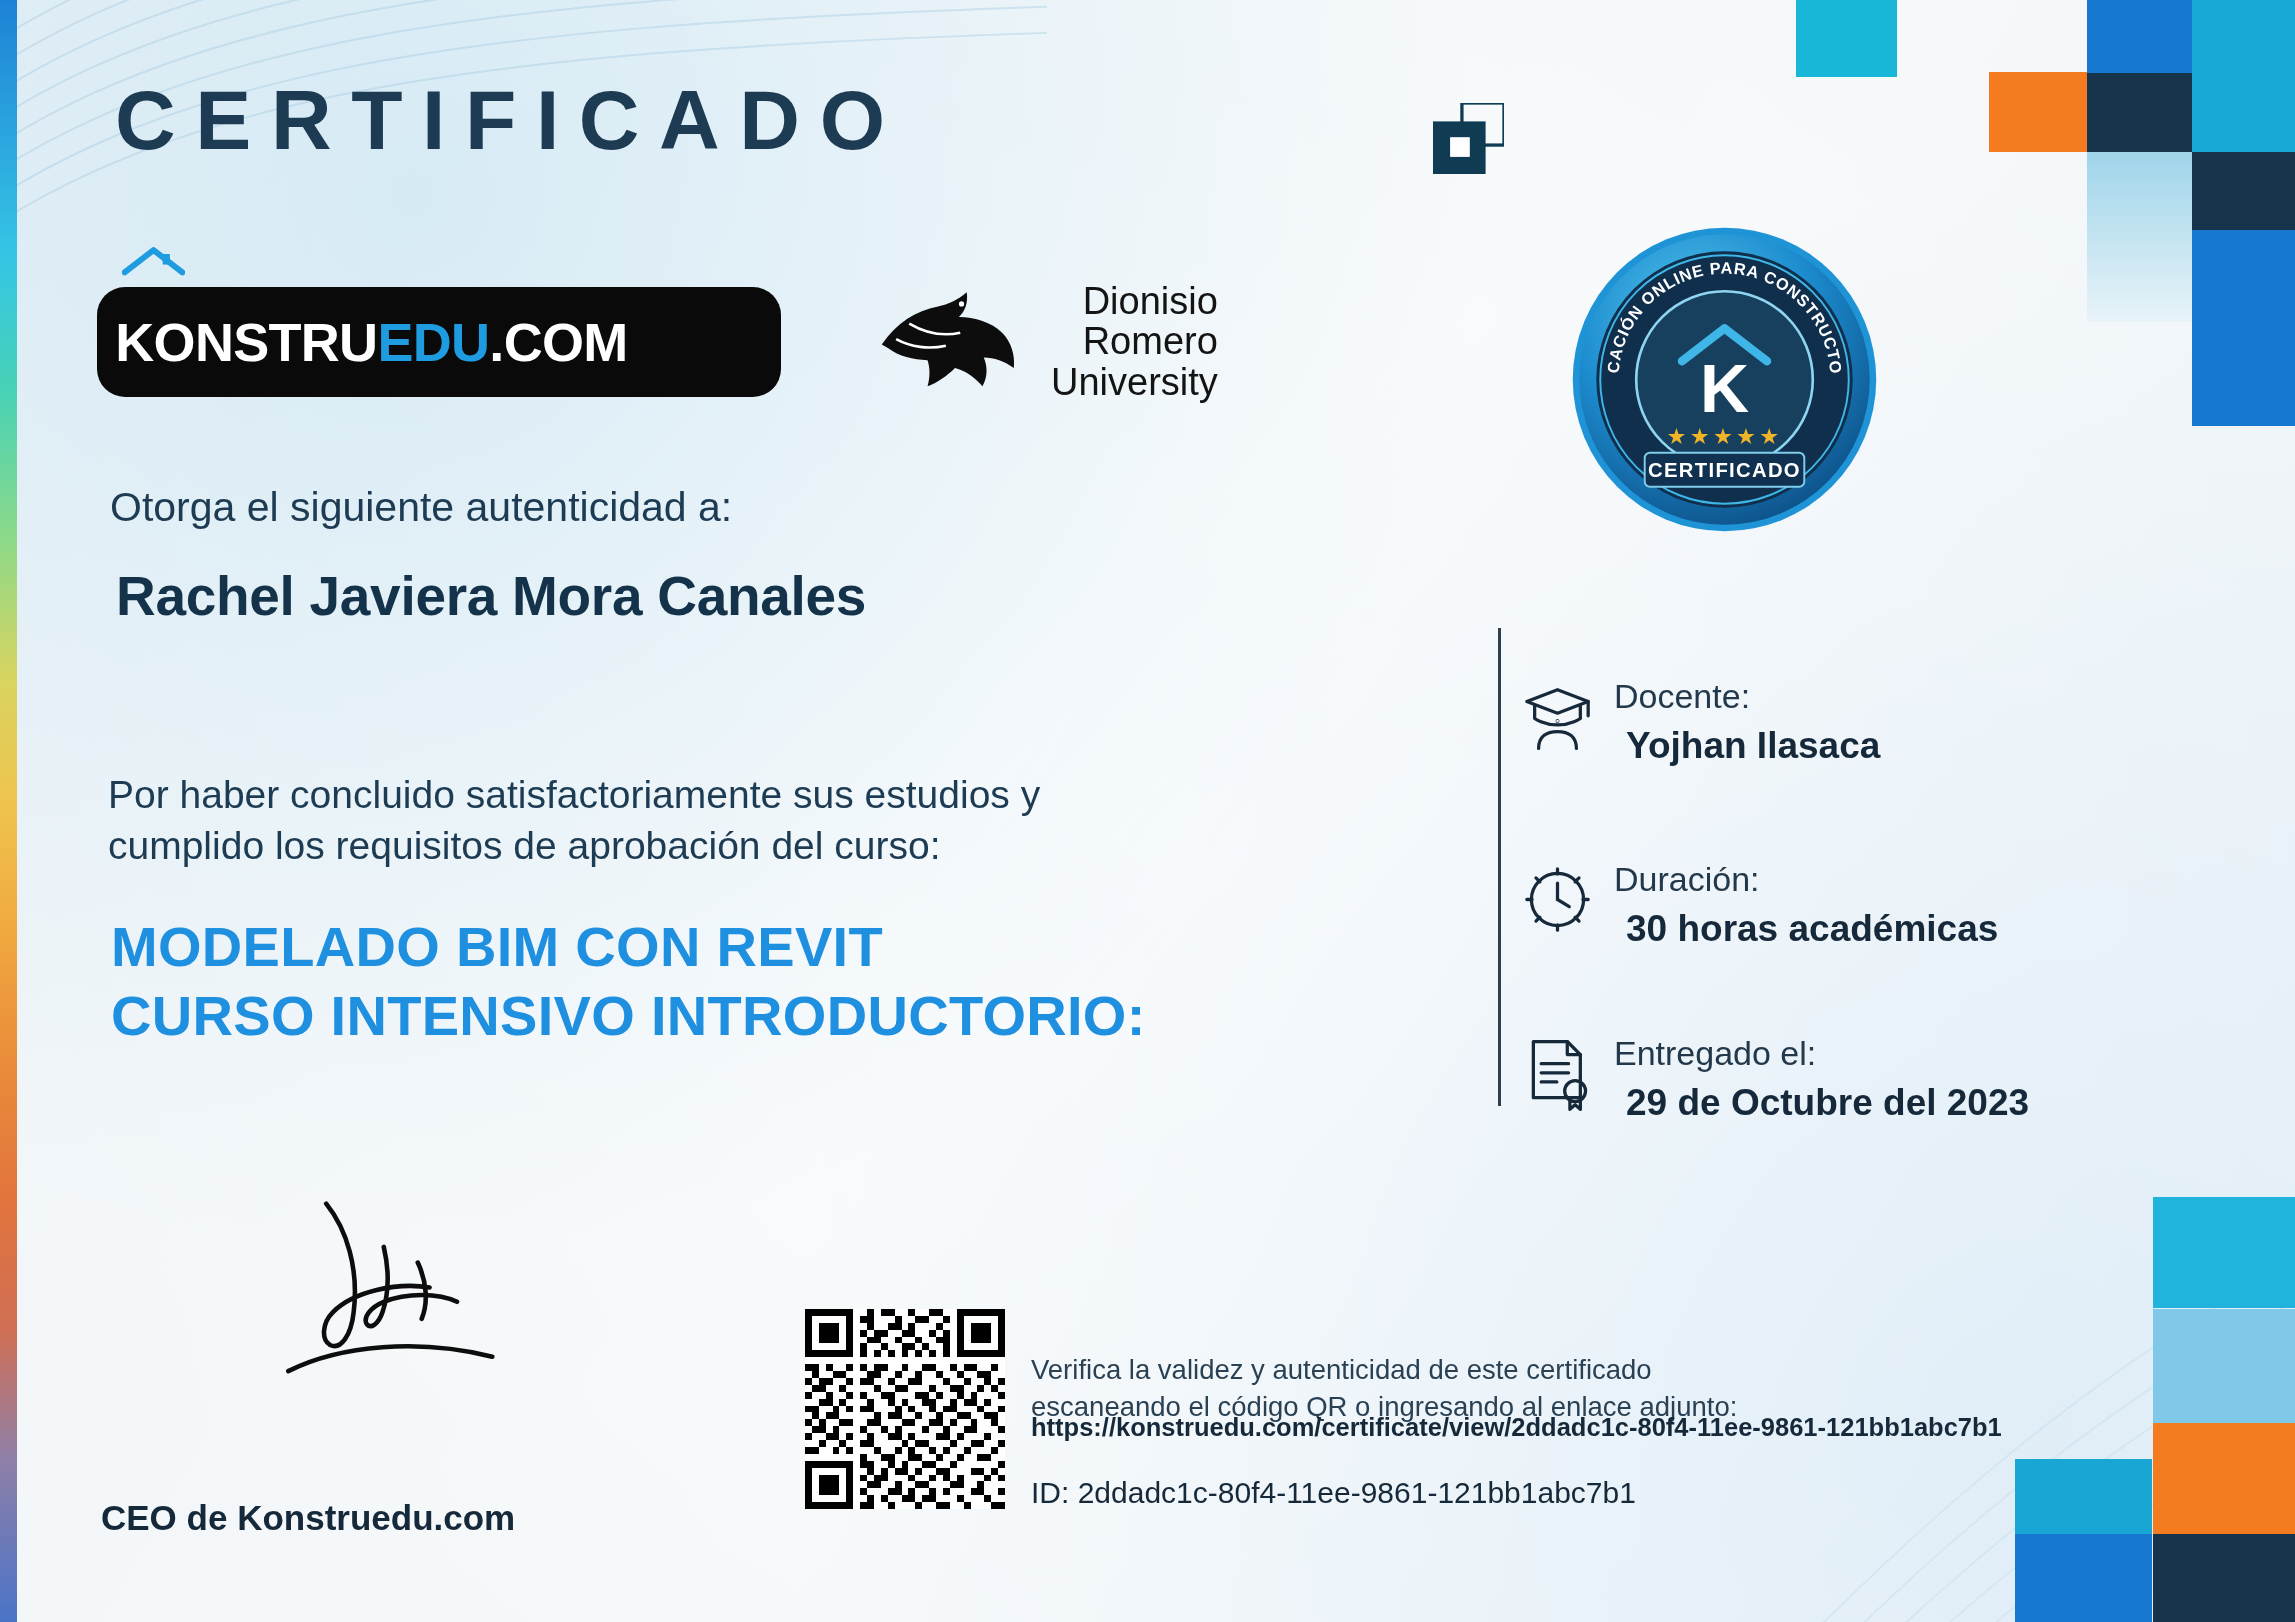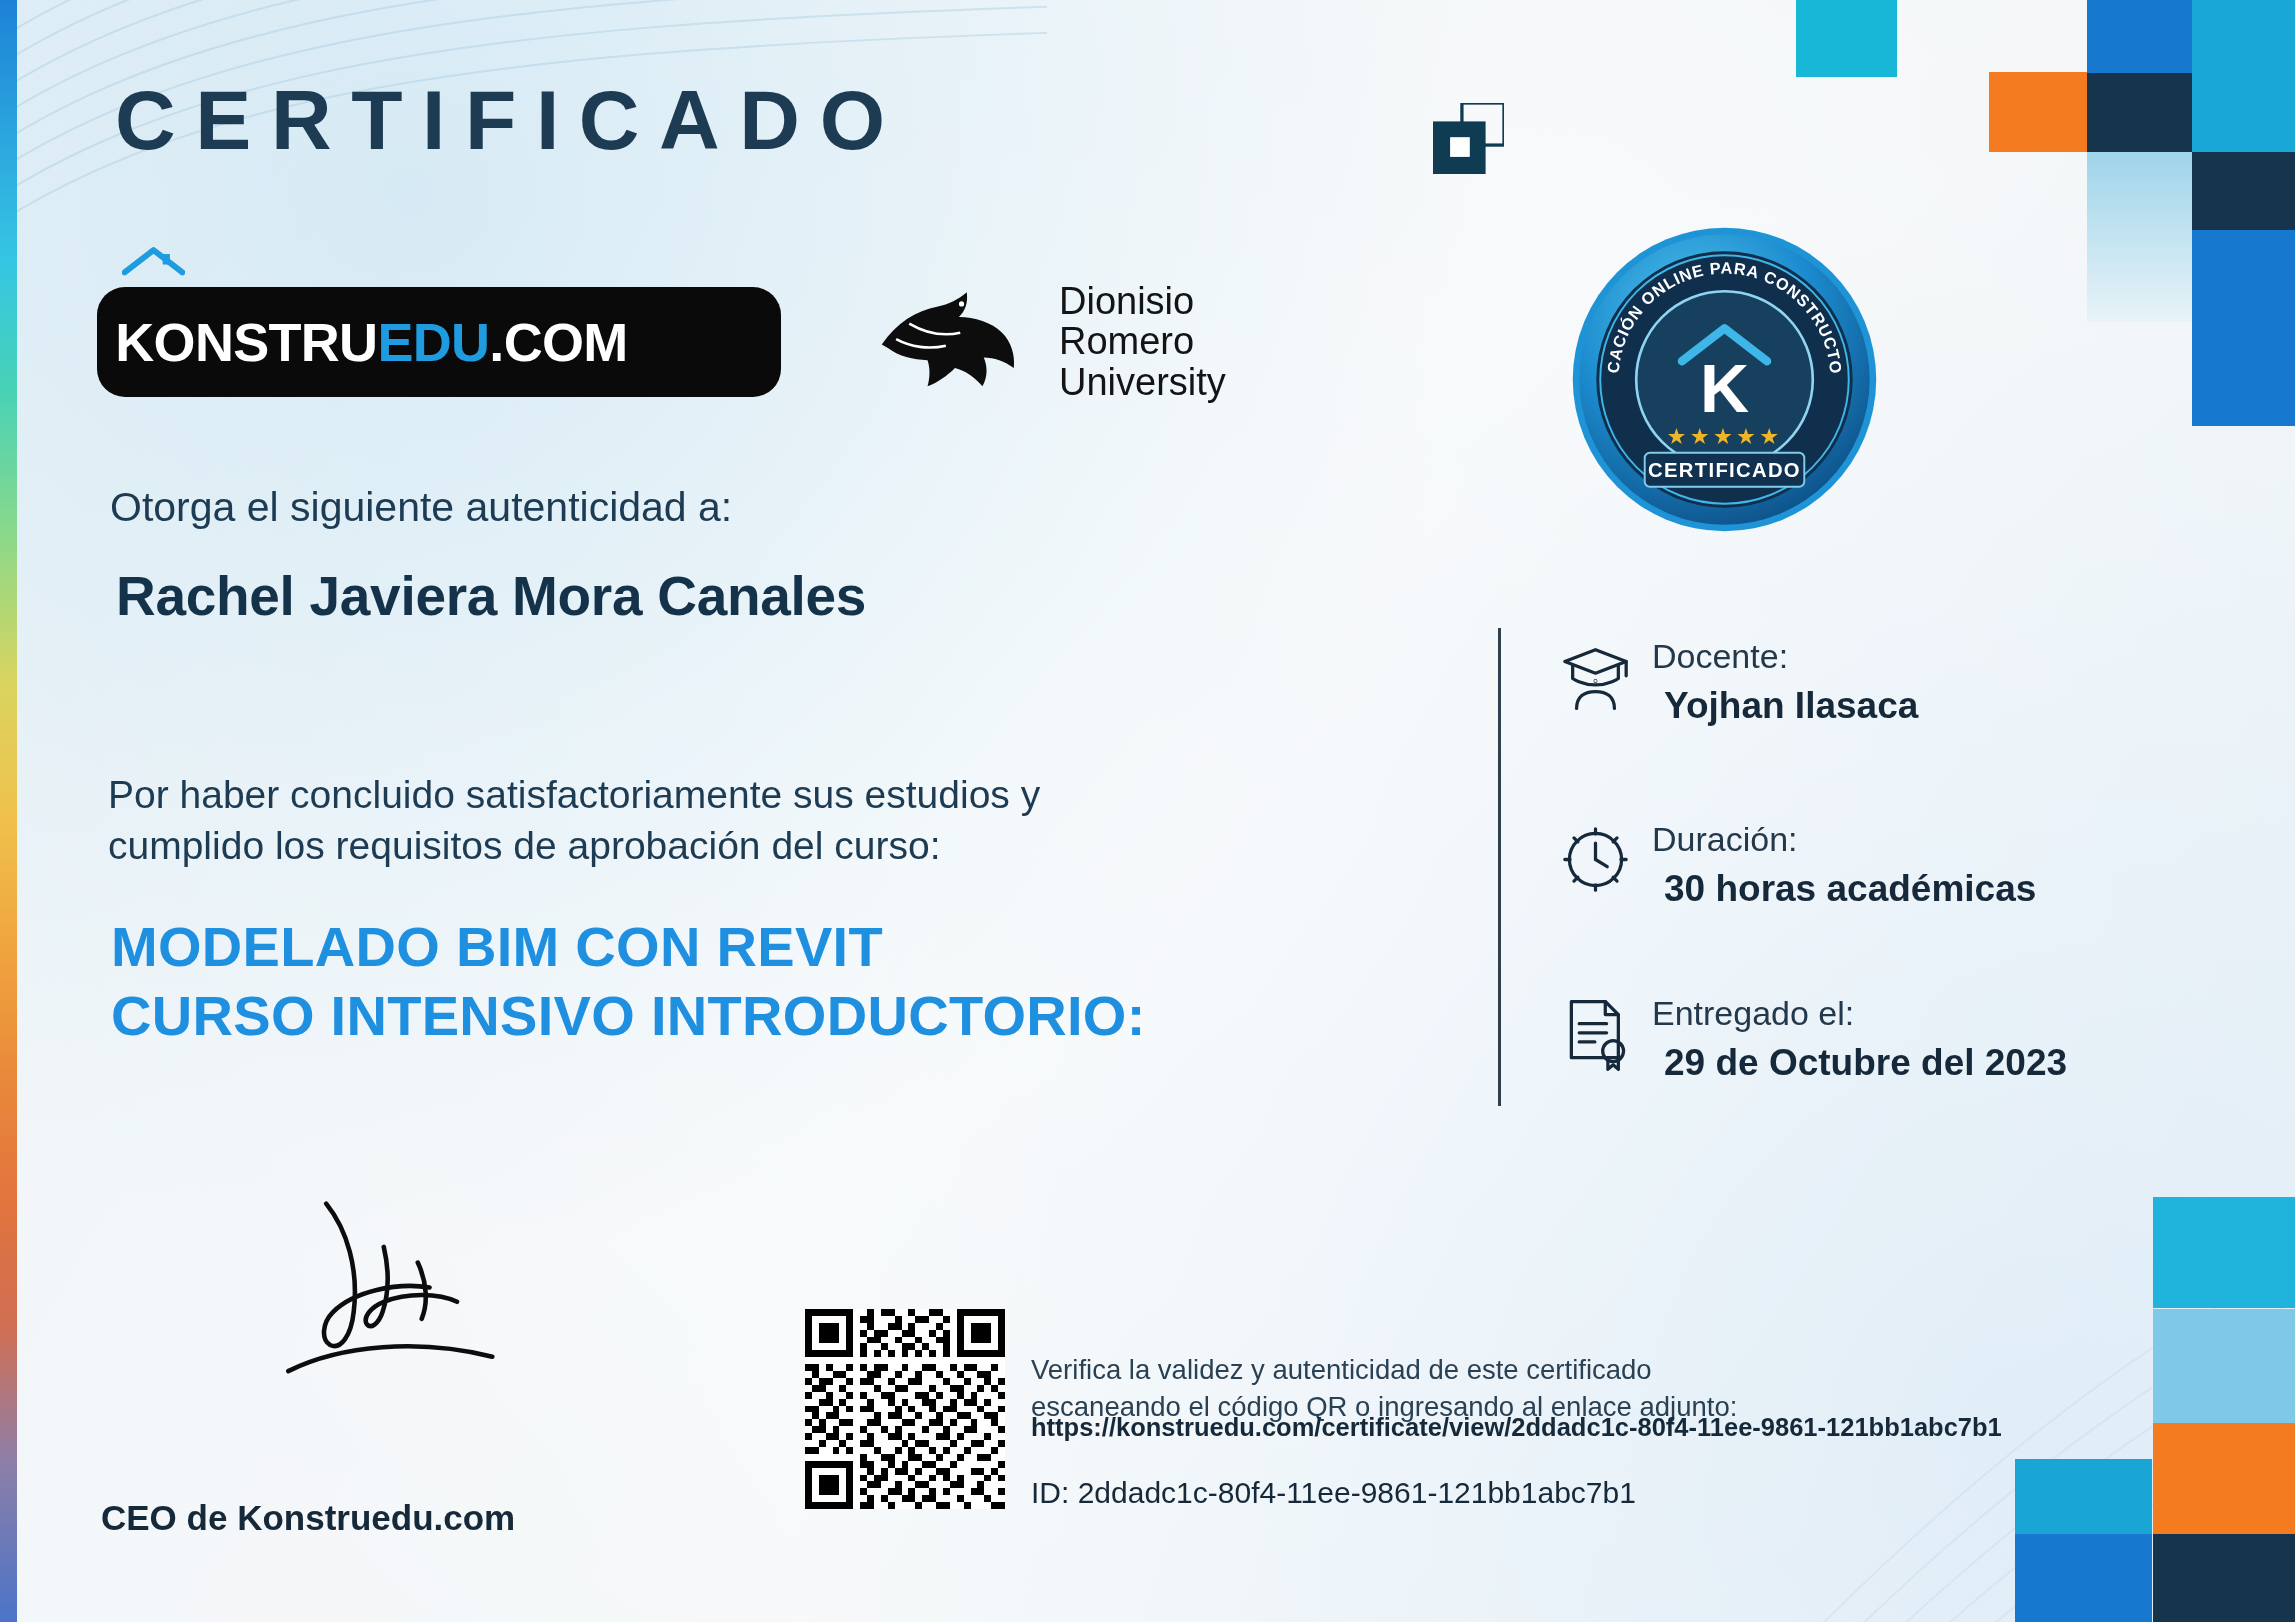--- a/index.html
+++ b/index.html
@@ -108,21 +108,22 @@
   }
   .ke-w { color: #ffffff; }
   .ke-b { color: #1f9ce0; }
 
   .dru {
     position: absolute;
     left: 870px;
     top: 281px;
     display: flex;
     align-items: center;
-    gap: 19px;
+    gap: 11px;
+    text-align: right;
   }
   .dru-text {
     font-size: 38px;
     line-height: 1.06;
     color: #141414;
     font-family: "Liberation Sans", sans-serif;
   }
 
   
   .seal {
@@ -175,22 +176,23 @@
   .divider {
     position: absolute;
     left: 1498px;
     top: 628px;
     width: 3.3px;
     height: 478px;
     background: #2e3f4e;
   }
   .info {
     position: absolute;
-    left: 1557px;
+    left: 1519px;
     width: 589px;
+    margin-top: 40px;
   }
   .info .ico {
     position: absolute;
     left: 0;
     top: 0;
     width: 77px;
     height: 77px;
   }
   .info .lbl {
     font-size: 34px;

